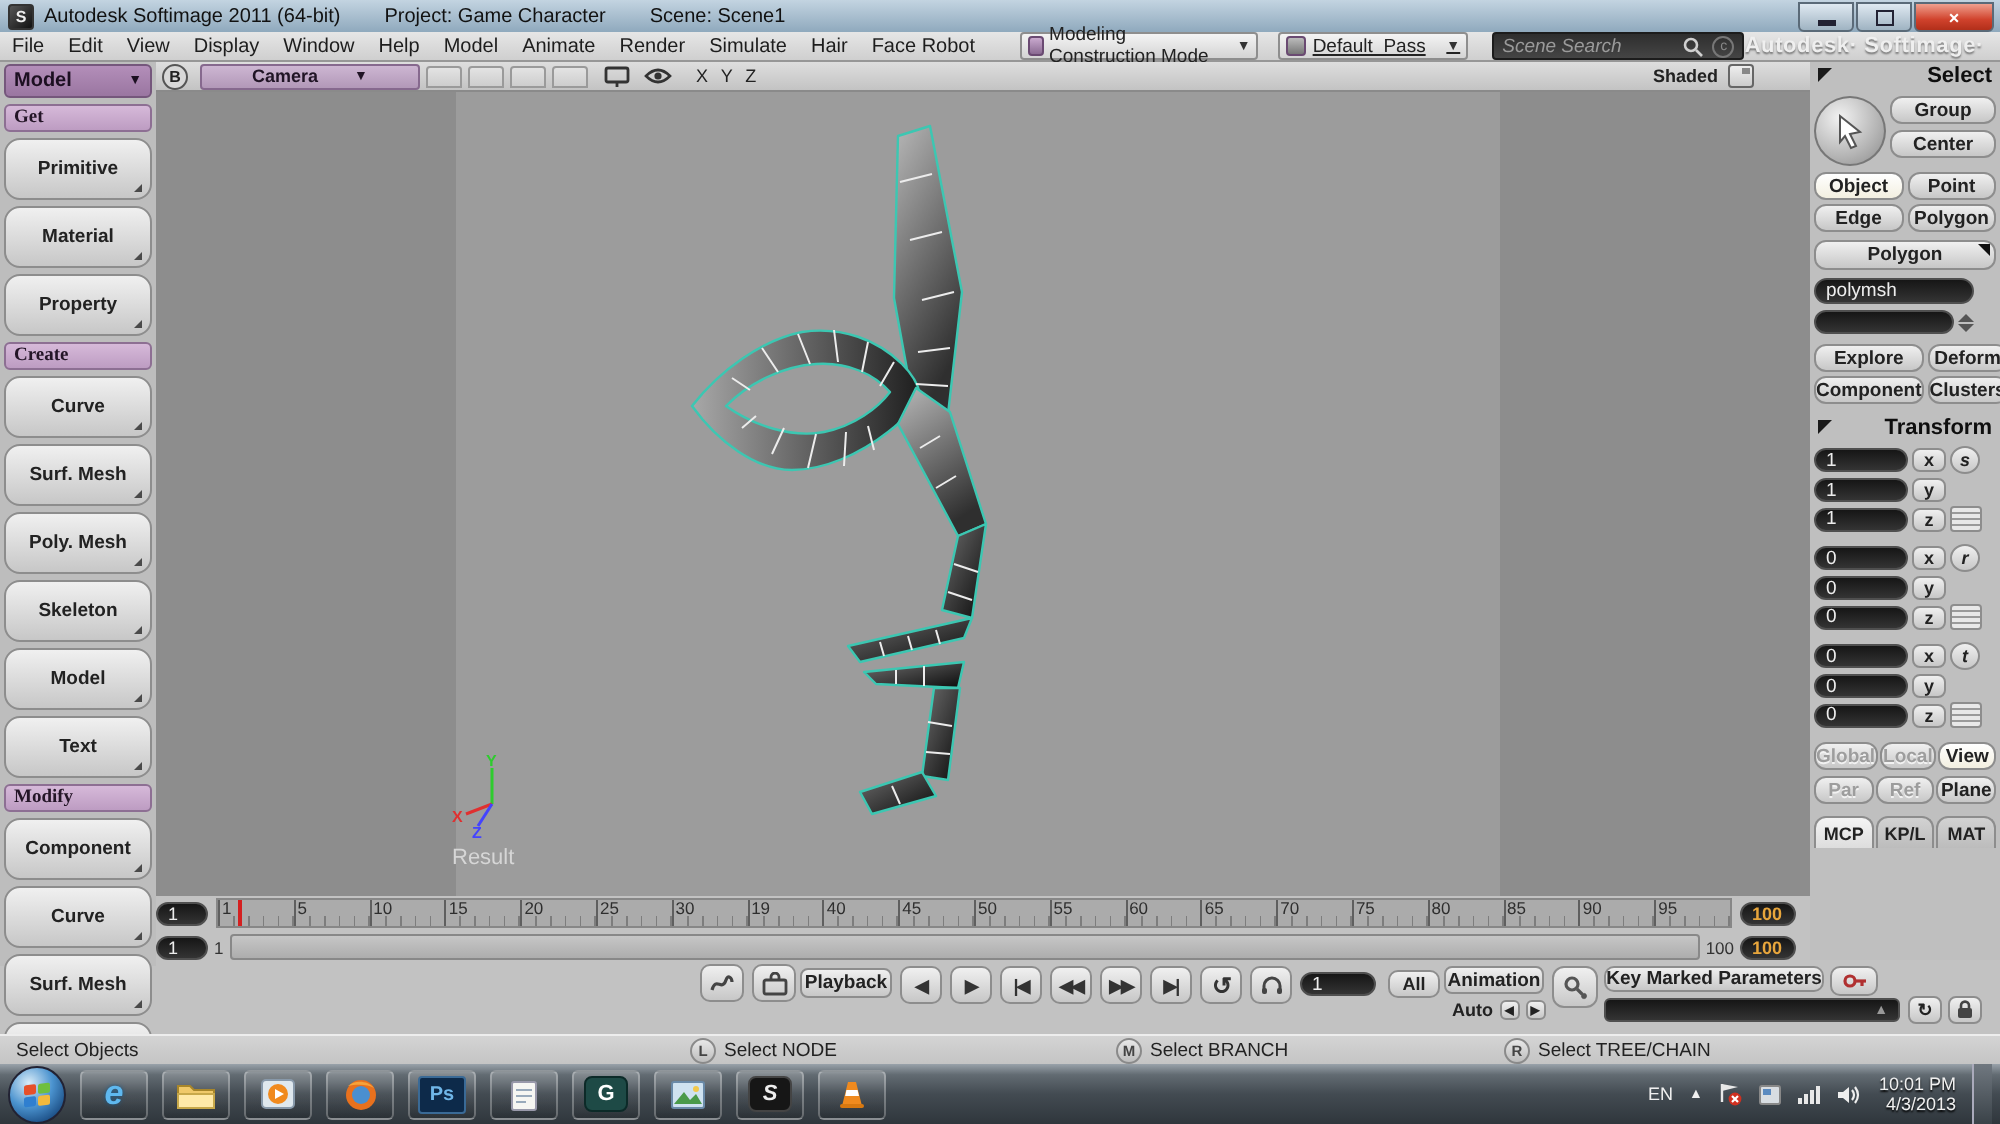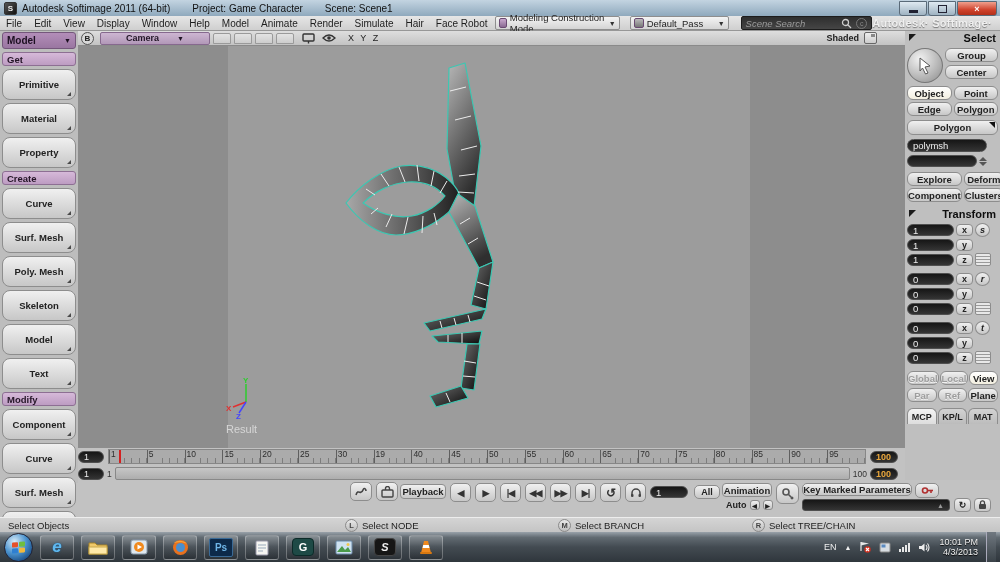--- a/index.html
+++ b/index.html
@@ -20,41 +20,41 @@
   .wbtn.close{width:38px;background:linear-gradient(#f0a08e,#d0422c 60%,#b22f1a);color:#fff;font-weight:bold;}
   .wbtn .minbar{width:9px;height:3px;background:#223;margin-top:5px;}
   .wbtn .rest{width:7px;height:6px;border:1px solid #223;background:transparent;}
   
   #menubar{left:0;top:16px;width:1000px;height:15px;background:linear-gradient(#e6e6e6,#cfcfcf);
     border-bottom:1px solid #979797;display:flex;align-items:center;font-size:10px;color:#1d1d1d;box-sizing:border-box;}
   .menu-item{padding:0 6px;white-space:nowrap;}
   .mini-drop{height:12px;border:1px solid #8e8e8e;border-radius:2px;background:linear-gradient(#f4f4f4,#d4d4d4);
     display:flex;align-items:center;font-size:9.5px;padding:0 3px;gap:3px;color:#222;}
   .mini-drop .dd{margin-left:auto;font-size:7px;color:#333;}
-  #construction-mode{width:152px;margin-left:1px;}
-  #pass-select{width:118px;margin-left:10px;}
+  #construction-mode{width:152px;margin-left:16px;}
+  #pass-select{width:118px;margin-left:10px;text-decoration:underline;}
   #scene-search{width:158px;height:12px;margin-left:12px;background:linear-gradient(#2e2e2e,#454545);
     border:1px solid #1c1c1c;border-radius:2px;color:#9a9a9a;font-style:italic;font-size:9.5px;
     display:flex;align-items:center;padding:0 4px;}
   #brand{margin-left:auto;margin-right:8px;font-size:11px;font-weight:bold;color:#efefef;
     text-shadow:0 1px 1px #777;letter-spacing:.3px;white-space:nowrap;}
   .ico-dot{width:8px;height:8px;border-radius:2px;background:linear-gradient(#c9a9ce,#8a6a92);border:1px solid #6a4a72;}
   
   .btn{background:linear-gradient(#f0f0f0,#c7c7c7);border:1px solid #8d8d8d;border-radius:7px;
     color:#222;font-weight:bold;display:flex;align-items:center;justify-content:center;box-sizing:border-box;}
   .dfield{background:linear-gradient(#161616,#343434);border:1px solid #4f4f4f;border-radius:7px;
     color:#ededed;display:flex;align-items:center;padding:0 5px;box-sizing:border-box;font-size:9.5px;}
   .disabled{color:#9d9d9d !important;text-shadow:0 1px 0 #f2f2f2;}
   .active-white{background:linear-gradient(#ffffff,#f3efe0) !important;}
   
   #leftpanel{left:0;top:31px;width:78px;height:452px;background:#bdbdbd;box-sizing:border-box;padding:1px 2px;}
   .lp-mode{height:15px;background:linear-gradient(#b38eb9,#9a76a1);border:1px solid #75577c;border-radius:3px;
     color:#1c0f21;font-weight:bold;font-size:10px;display:flex;align-items:center;padding:0 4px;justify-content:space-between;}
   .lp-header{height:12px;background:linear-gradient(#d6b9d9,#bd9cc2);border:1px solid #8d6f93;border-radius:3px;
-    font-size:9.5px;font-weight:bold;color:#241527;display:flex;align-items:center;padding:0 4px;margin-top:3px;}
+    font-size:9.5px;font-weight:bold;color:#241527;display:flex;align-items:center;padding:0 4px;margin-top:3px;font-family:Liberation Serif, serif;}
   .lp-btn{height:31px;margin-top:3px;font-size:9.5px;position:relative;border-radius:8px;}
   .lp-btn::after{content:"";position:absolute;right:4px;bottom:3px;border-left:4px solid transparent;border-bottom:4px solid #4a4a4a;}
   .lp-grid{display:grid;grid-template-columns:repeat(3,1fr);gap:2px;margin-top:5px;}
   .lp-cell{height:16px;border-radius:3px;}
   .mini{width:14px;height:10px;display:grid;grid-template-columns:1fr 1fr;grid-template-rows:1fr 1fr;gap:1px;
     background:#9a9a9a;border:1px solid #6f6f6f;}
   .mini div{background:#5a5a5a;} .mini div.l{background:#e2e2e2;}
   .lp-icons{display:grid;grid-template-columns:repeat(3,1fr);gap:2px;margin-top:3px;}
   .lp-icell{height:17px;border-radius:4px;}
   

